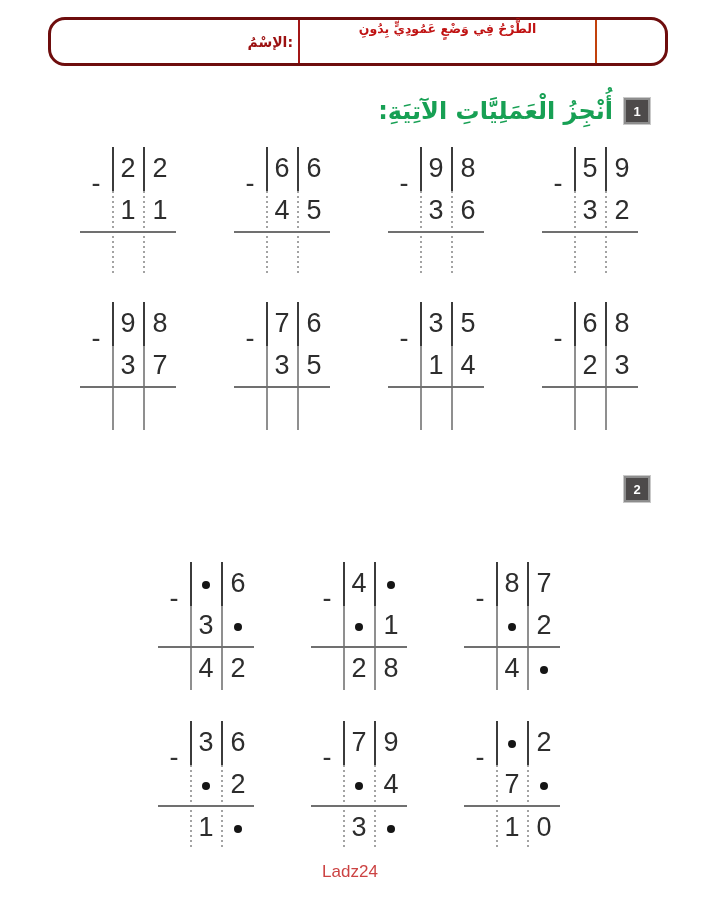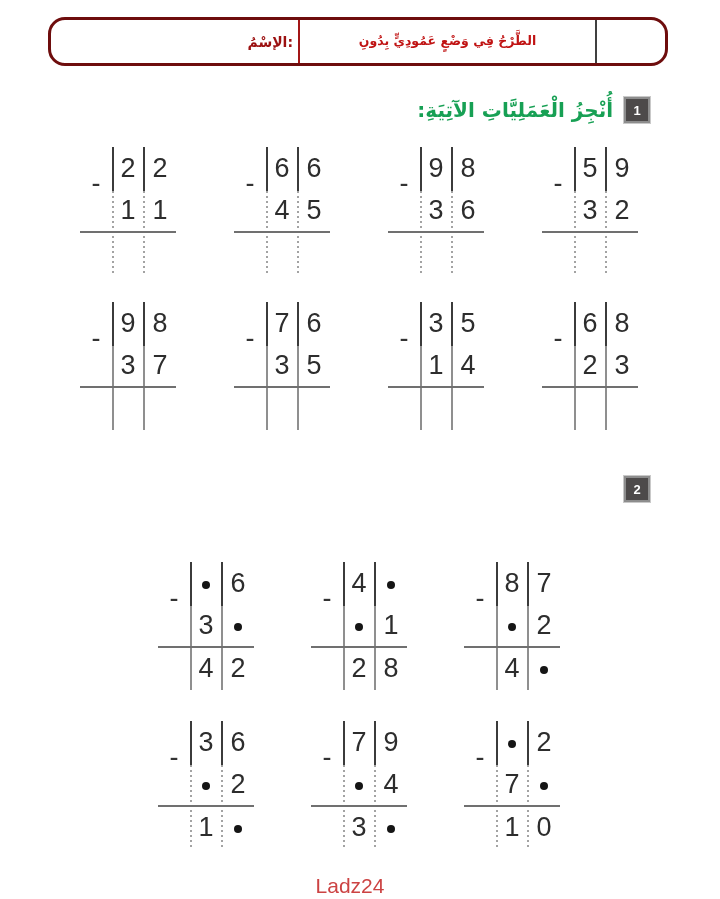--- a/index.html
+++ b/index.html
@@ -16,43 +16,43 @@
     display:flex; flex-direction:row; background:#fff;
   }
   .cell-name {
     width:247px; display:flex; align-items:center; justify-content:flex-end;
     padding-right:5px;
   }
   .name-label {
     color:#9c1111; font-weight:bold; font-size:14px;
   }
   .cell-title {
-    width:299px; border-left:2px solid #a31616; border-right:2px solid #404040;
-    display:flex; flex-direction:column; justify-content:center;
+    width:299px; border-left:2px solid #a31616; border-right:2px solid #c2410c;
+    display:flex; flex-direction:row; justify-content:center;
   }
   .title-line {
     color:#c01313; font-weight:bold; font-size:12.5px; line-height:1.45;
     text-align:center; white-space:nowrap;
   }
   .cell-corner { flex:1; }
 
   
   .sec-head {
     position:absolute; right:70px; display:flex; align-items:center; gap:11px;
   }
   #sec1-head { top:97px; }
   #sec2-head { top:476px; }
   .badge {
     width:26px; height:26px; background:#4d4a4a; color:#ffffff;
     border:2px solid #8d8d8d; outline:1px solid #c9c9c9;
     display:flex; align-items:center; justify-content:center;
     font-size:13px; font-weight:bold; font-family:"Liberation Sans", sans-serif;
   }
   .sec-title {
-    color:#17a054; font-weight:bold; font-size:20px; white-space:nowrap;
+    color:#17a054; font-weight:bold; font-size:24px; white-space:nowrap;
   }
 
   
   .grid { position:absolute; }
   #grid-1 { left:80px; top:147px; }
   #grid-1 .prow { display:flex; gap:58px; margin-bottom:27px; }
   #grid-2 { left:158px; top:562px; }
   #grid-2 .prow { display:flex; gap:57px; margin-bottom:31px; }
 
   .problem { position:relative; width:96px; height:128px; }
@@ -75,21 +75,21 @@
     font-size:27px; color:#2d2d2d; font-family:"Liberation Sans", sans-serif;
   }
   .dot {
     display:inline-block; width:8px; height:8px; border-radius:50%;
     background:#151515; vertical-align:middle;
   }
 
   
   .footer {
     position:absolute; top:862px; left:0; width:700px; text-align:center;
-    color:#cc4343; font-size:21px; font-family:"Liberation Sans", sans-serif;margin-top:12px;
+    color:#cc4343; font-size:17px; font-family:"Liberation Sans", sans-serif;
   }
 </style>
 </head>
 <body>
 
 <div id="page">
 
   <div class="header-box">
     <div class="cell-name">
       <span class="name-label">الإسْمُ:</span>

